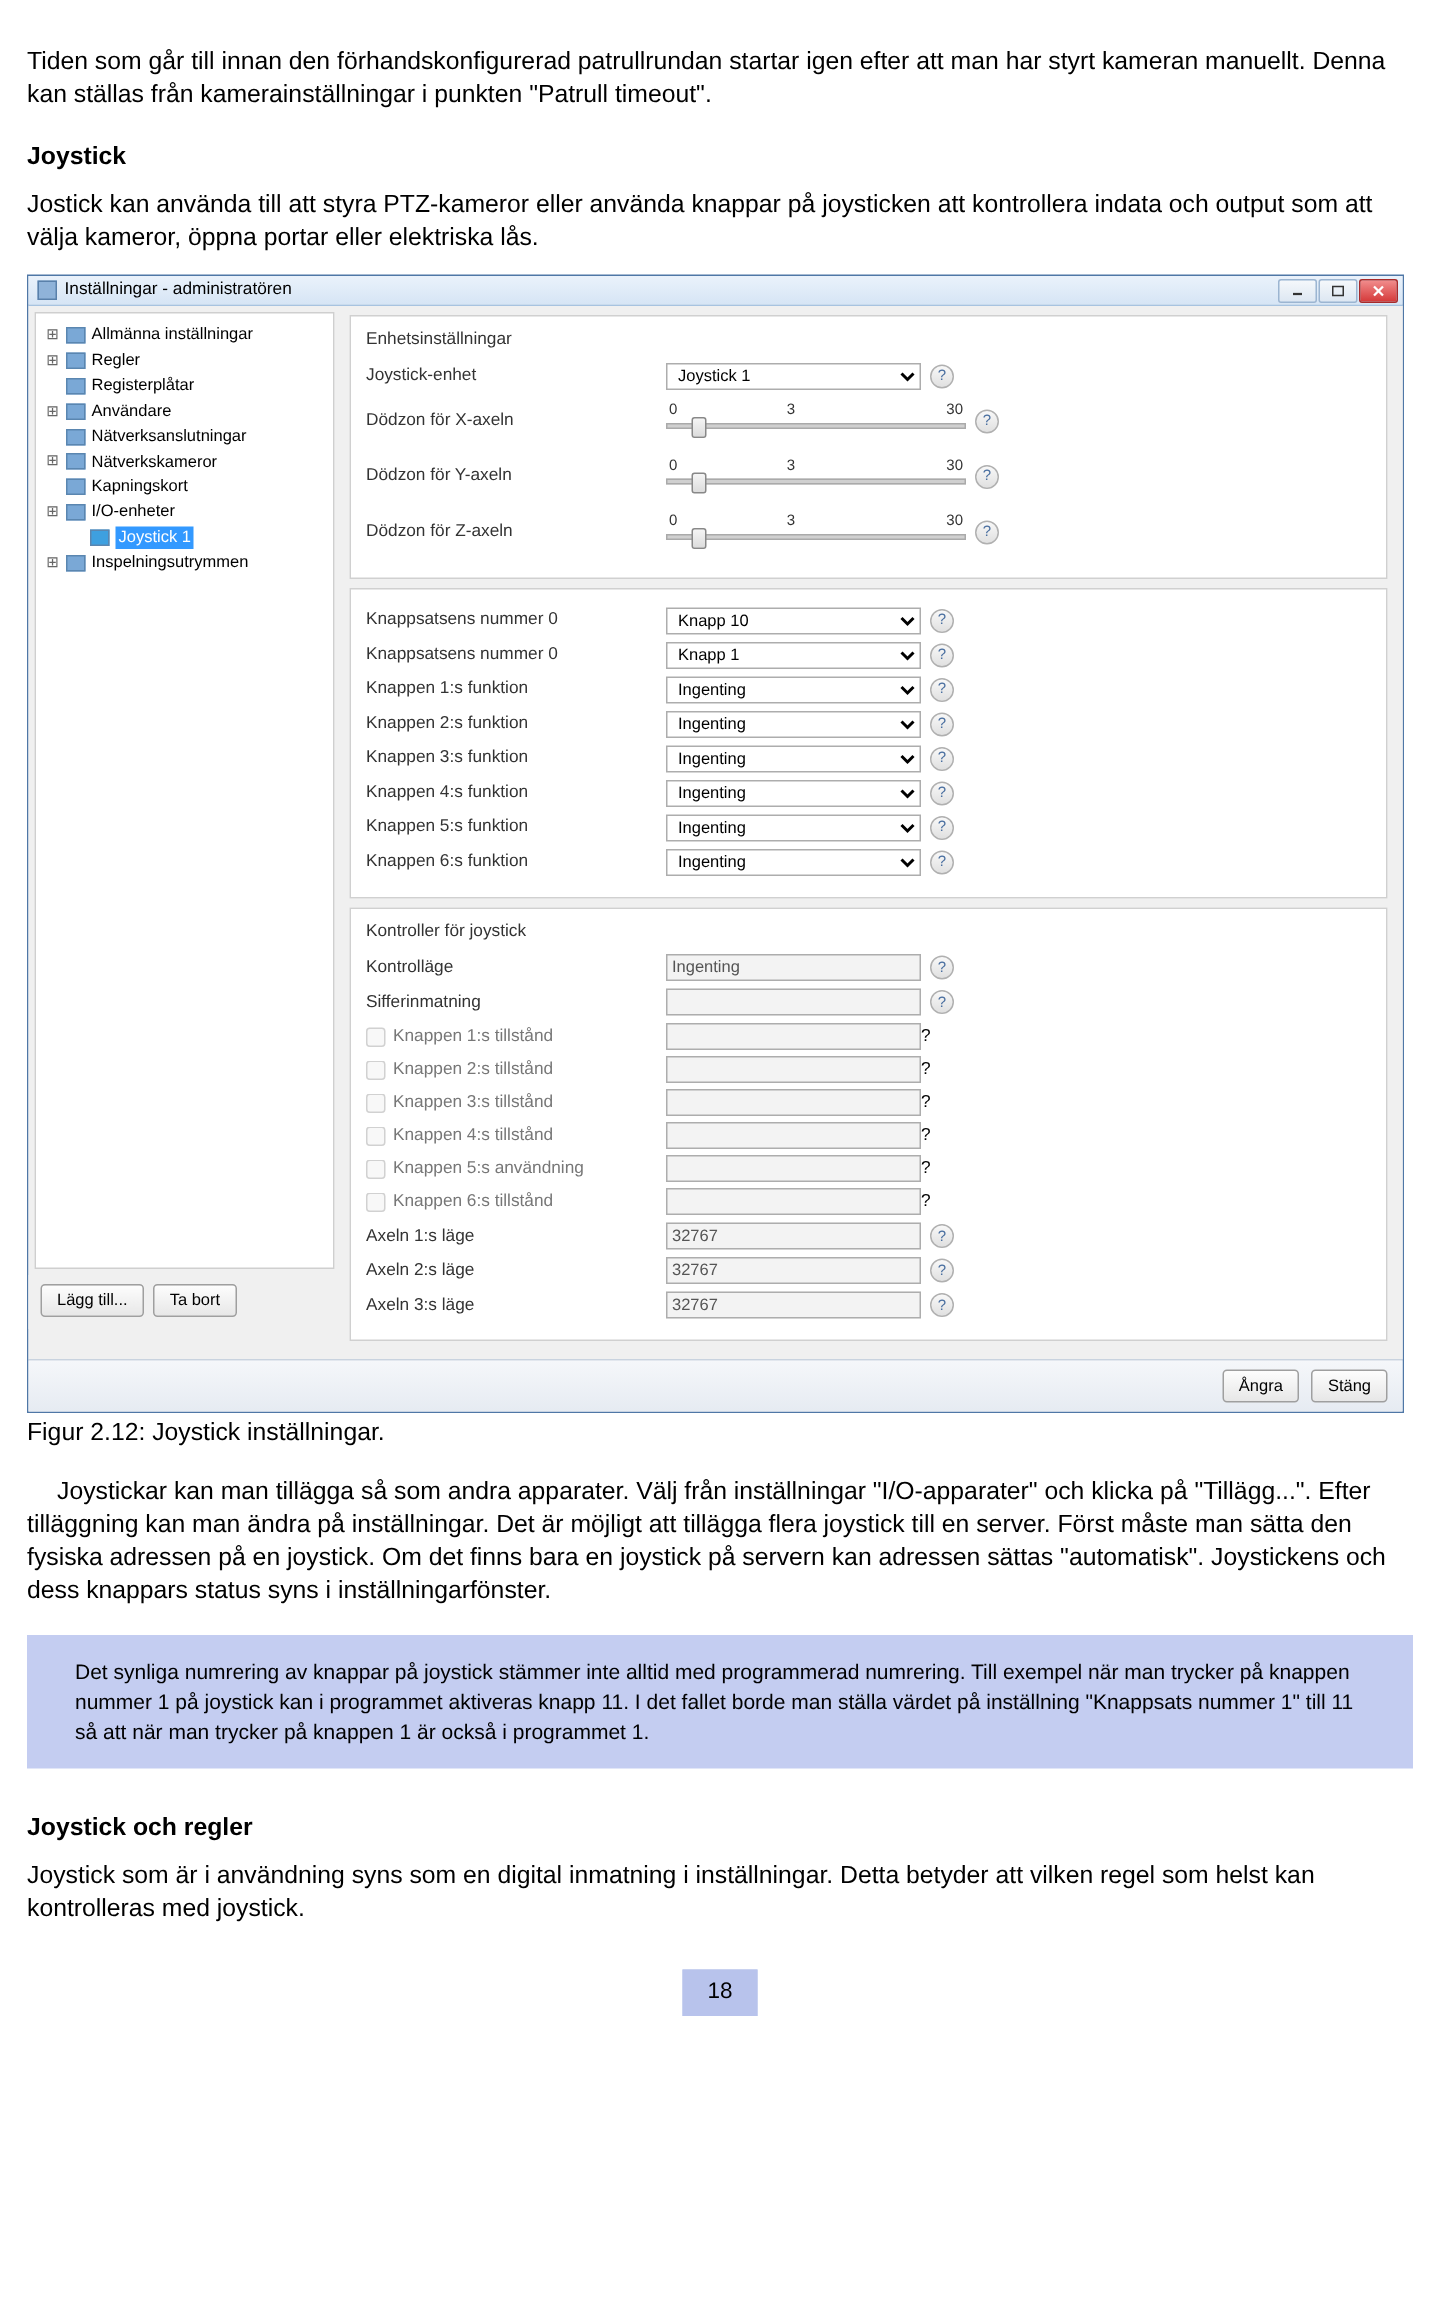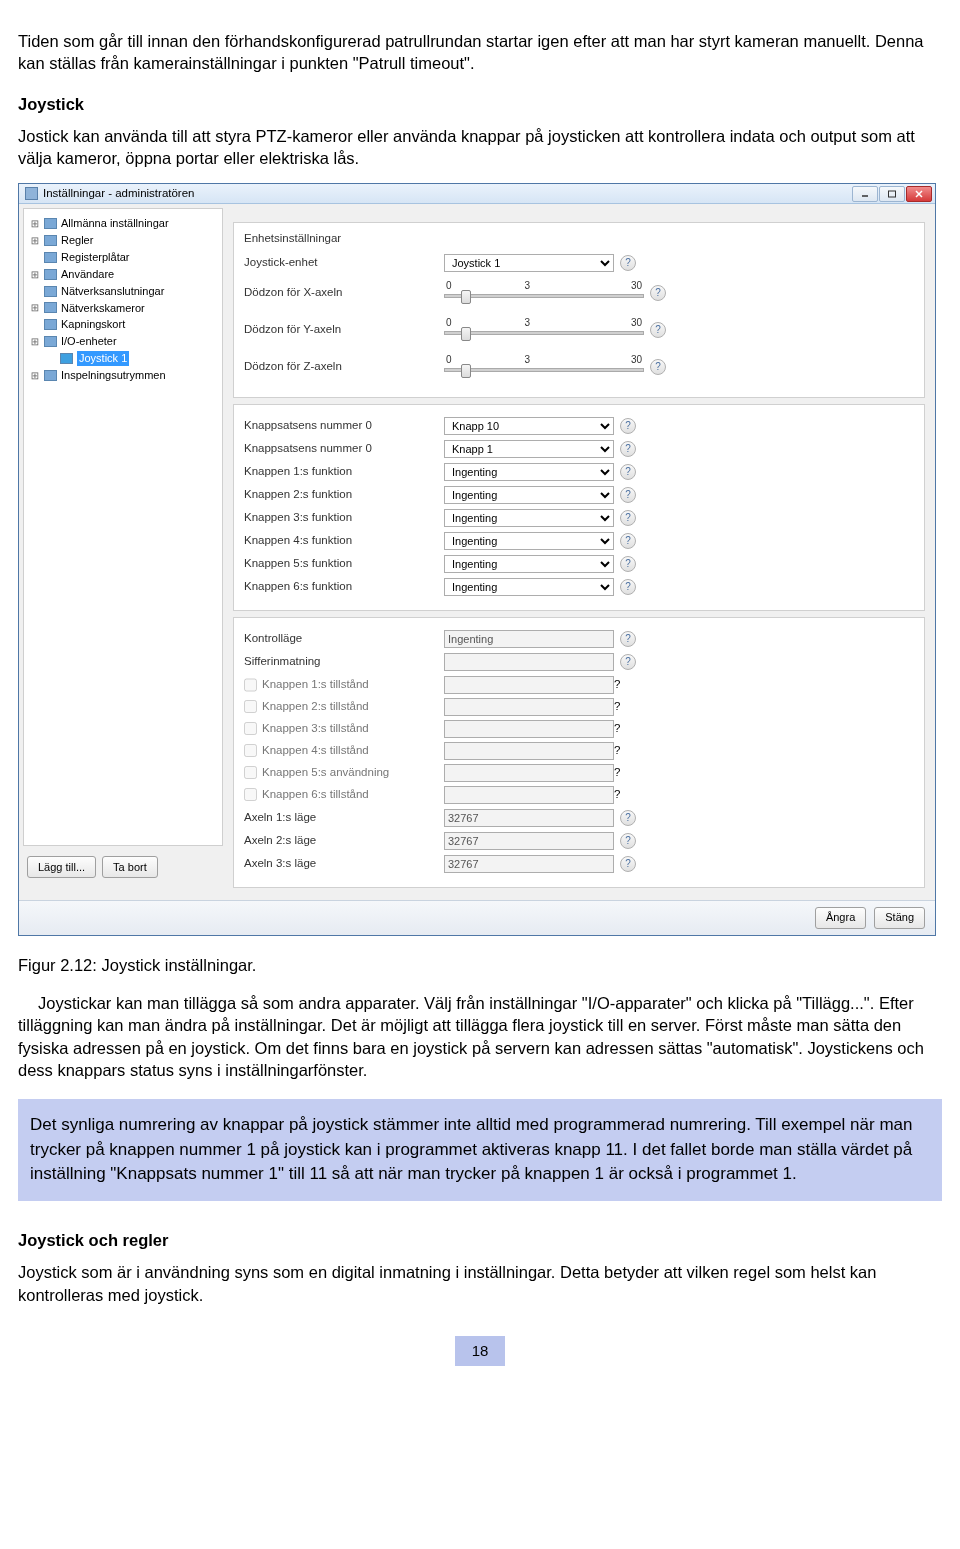--- a/index.html
+++ b/index.html
@@ -8,26 +8,26 @@
     font-size: 16.5px;
     line-height: 1.35;
     margin: 0;
     padding: 30px 18px 20px 18px;
     background: #fff;
     color: #000;
     width: 960px;
   }
   p { margin: 0 0 14px 0; }
   .section-head { font-weight: bold; margin: 18px 0 10px 0; }
-  .fig-caption { margin: 18px 0 16px 0; }
+  .fig-caption { margin: 2px 0 16px 0; }
   .note-box {
     background: #c4cdf1;
-    padding: 14px 12px;
+    padding: 14px 32px;
     margin: 18px 0 28px 0;
-    font-size: 17px;
+    font-size: 14px;
     line-height: 1.45;
   }
   .page-num { text-align: center; margin-top: 30px; }
   .page-num span {
     display: inline-block;
     background: #b8c3ec;
     border: 1px solid #b8c3ec;
     padding: 4px 16px;
     font-size: 15px;
   }
@@ -82,21 +82,21 @@
     white-space: nowrap;
   }
   .tree-node .exp { color: #666; font-size: 10px; width: 10px; text-align: center; }
   .tree-node .ticon { width: 13px; height: 11px; display: inline-block; }
   .tree-node.selected span.lbl { background: #3399ff; color: #fff; padding: 0 2px; }
   .tree-sub { padding-left: 18px; }
 
   .right-pane {
     flex: 1;
     background: #f0f0f0;
-    padding: 18px 10px 6px 6px;
+    padding: 6px 10px 6px 6px;
   }
   .panel {
     background: #fff;
     border: 1px solid #d0d0d0;
     padding: 8px 10px 10px 10px;
     margin-bottom: 6px;
   }
   .panel-title { color: #333; margin-bottom: 6px; }
   .form-row {
     display: flex;
@@ -355,20 +355,21 @@
             <div class="help">?</div>
           </div>
           <div class="form-row">
             <div class="lbl">Knappen 6:s funktion</div>
             <div class="ctrl"><select><option>Ingenting</option></select></div>
             <div class="help">?</div>
           </div>
         </div>
 
       <div class="panel">
+        <div class="panel-title">Kontroller för joystick</div>
         <div class="form-row">
           <div class="lbl">Kontrolläge</div>
           <div class="ctrl"><input type="text" readonly="" value="Ingenting" style=""></div>
           <div class="help">?</div>
         </div>
         <div class="form-row">
           <div class="lbl">Sifferinmatning</div>
           <div class="ctrl"><input type="text" readonly="" value="" style=""></div>
           <div class="help">?</div>
         </div>

